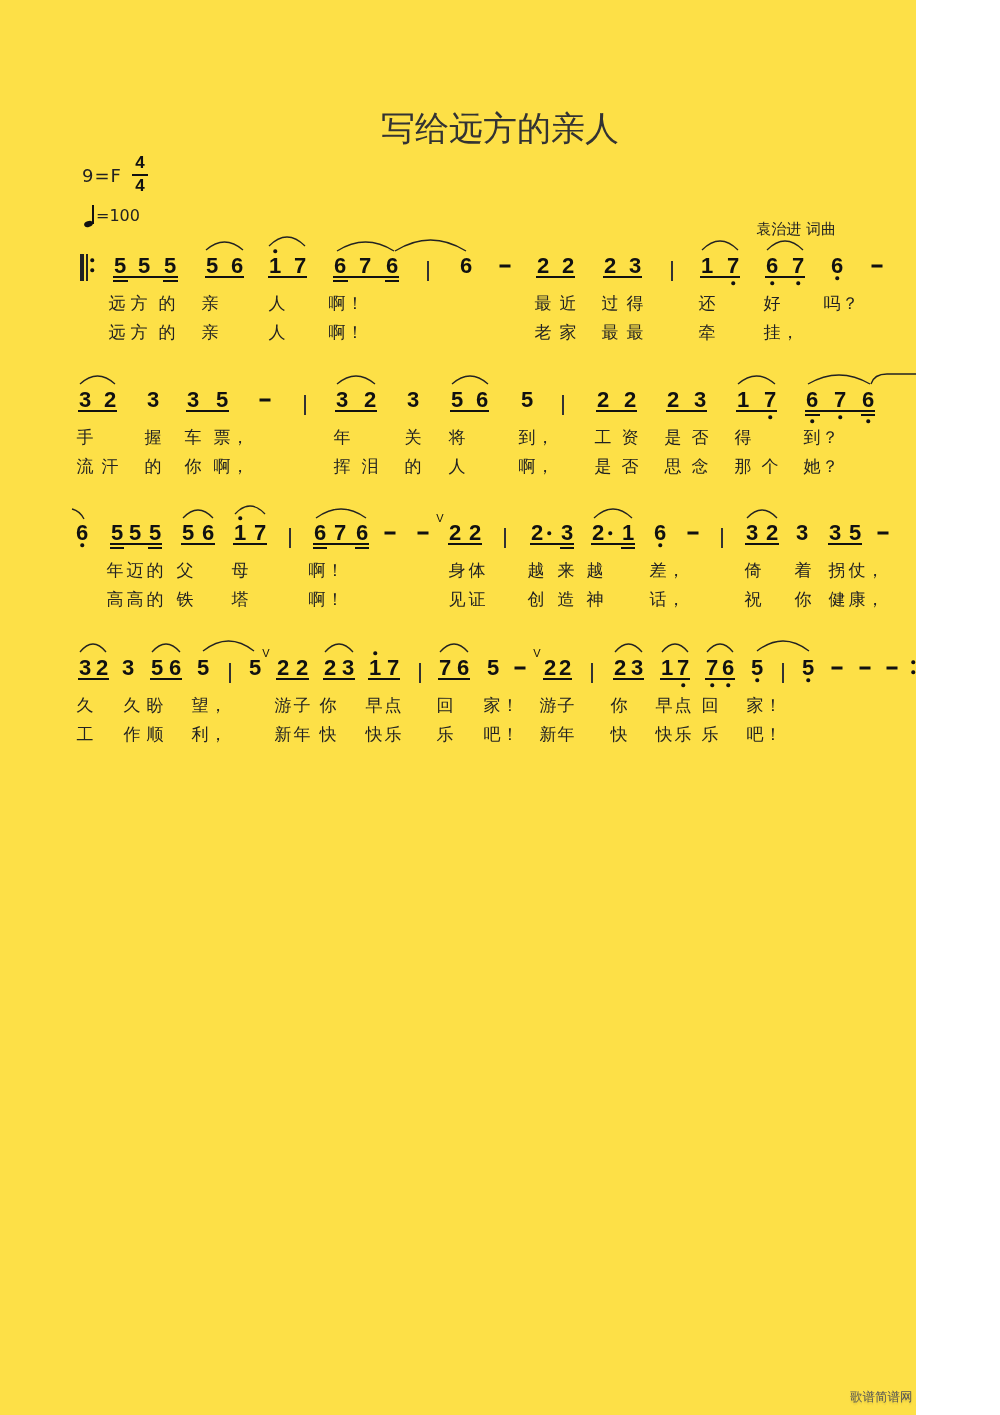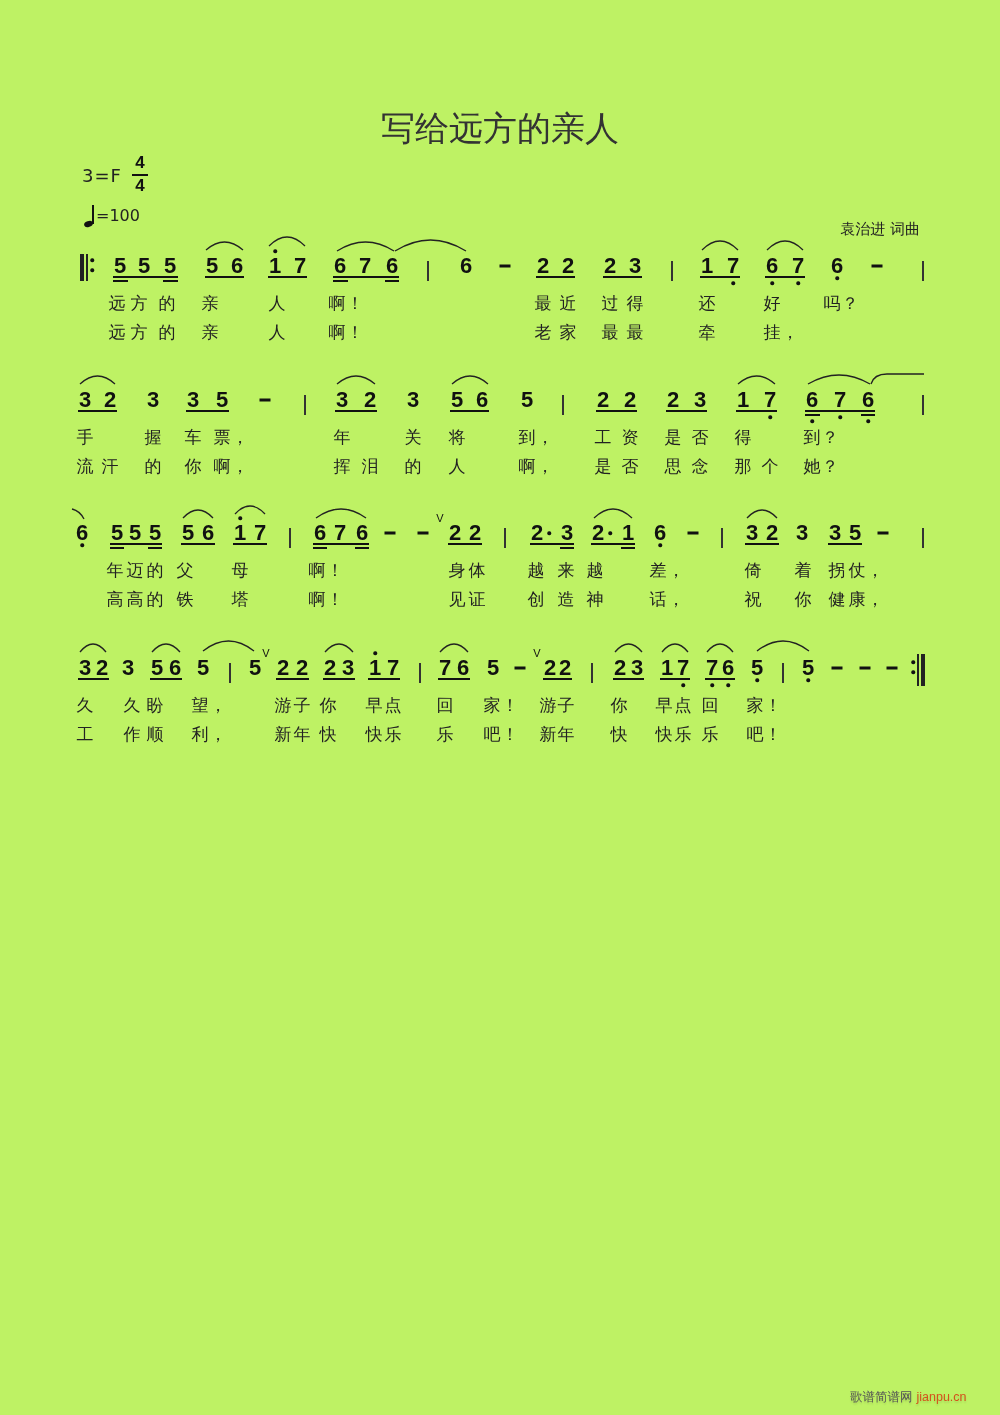--- a/index.html
+++ b/index.html
@@ -1,17 +1,17 @@
 <!DOCTYPE html>
 <html><head>
 <meta charset="utf-8">
 <style>
   html, body { margin: 0; padding: 0; background: #ffffff; }
   #score {
-    position: relative; width: 1000px; height: 1415px; background: #bef264;
+    position: relative; width: 916px; height: 1415px; background: #fde047;
     overflow: hidden; font-family: "Liberation Sans", sans-serif; color: #111;
   }
   .abs { position: absolute; }
   .title {
     left: 0; width: 1000px; top: 106px; text-align: center;
     font-family: "DejaVu Sans", sans-serif; font-size: 34px; line-height: 44px;
     color: #333; font-weight: normal;
   }
   .key {
     left: 82px; top: 165px; font-family: "DejaVu Sans", sans-serif;
@@ -49,21 +49,21 @@
     text-shadow: 0 2px 2px rgba(0,0,0,0.12);
   }
   .watermark .wm-site { font-family: "DejaVu Serif", serif; color: #555; }
   .watermark .wm-domain { font-family: "Liberation Sans", sans-serif; margin-left: 4px; }
 </style>
 </head>
 <body>
 
 <div id="score">
   <div class="abs title">写给远方的亲人</div>
-  <div class="abs key">3=F</div>
+  <div class="abs key">9=F</div>
   <div class="abs ts">
     <div>4</div>
     <div class="ts-line"></div>
     <div>4</div>
   </div>
   <div class="abs tempo-icon">
     <div class="stem"></div>
     <div class="head"></div>
   </div>
   <div class="abs tempo-val">=100</div>

